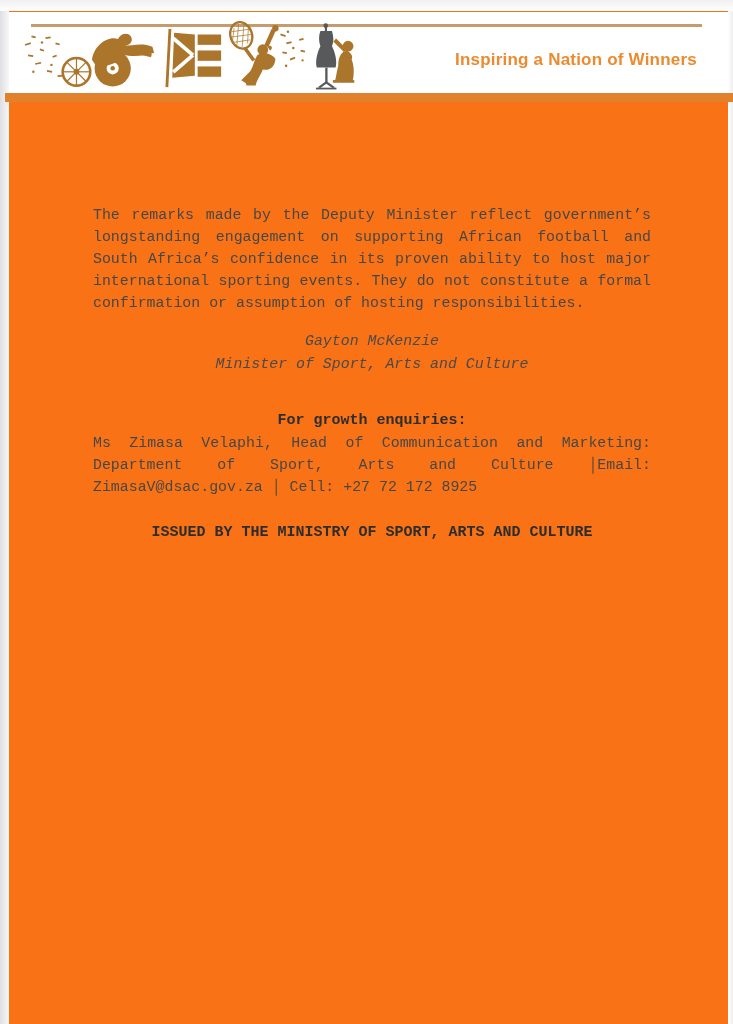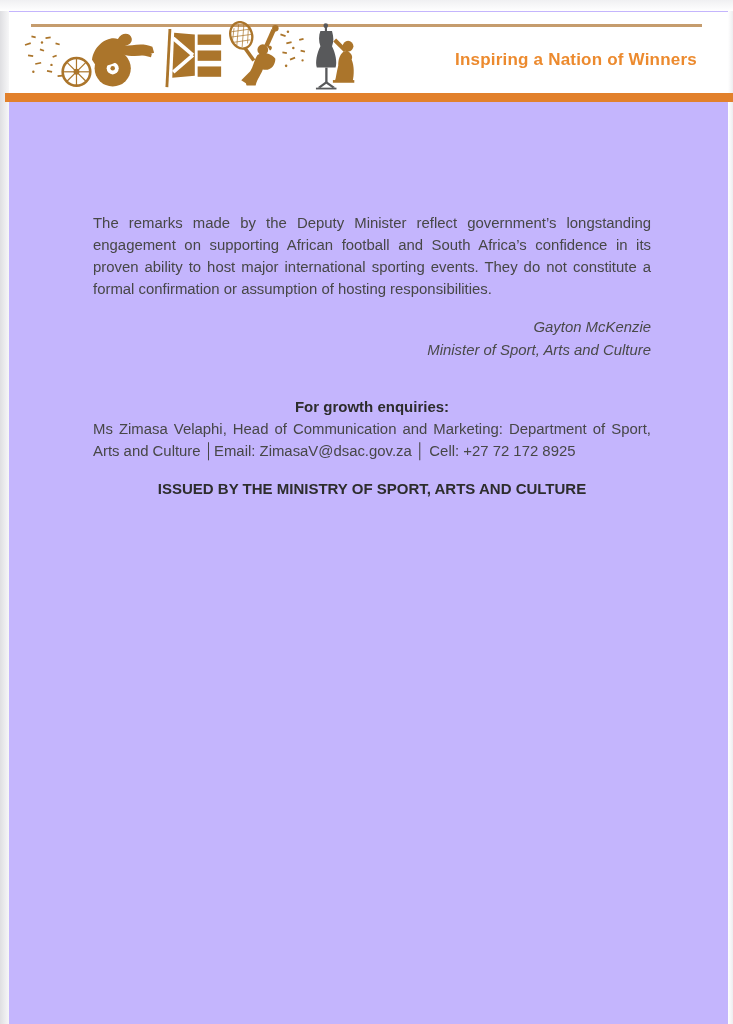--- a/index.html
+++ b/index.html
@@ -1,18 +1,18 @@
 <!DOCTYPE html>
 <html><head>
 <meta charset="utf-8">
 <style>
   html,body{margin:0;padding:0;background:#e9eaec;}
   .canvas{
     position:relative;width:733px;height:1024px;margin:0 auto;
-    background:#c4b5fd;overflow:hidden;
+    background:#f97316;overflow:hidden;
     font-family:"Liberation Sans","DejaVu Sans",sans-serif;
   }
   .edge-left{position:absolute;left:0;top:0;width:9px;height:100%;
     background:linear-gradient(to right,#dfdfe2,#f7f7f8);}
   .edge-right{position:absolute;right:0;top:0;width:5px;height:100%;
     background:linear-gradient(to left,#ededef,#ffffff);}
   .edge-top{position:absolute;left:0;top:0;width:100%;height:11px;
     background:linear-gradient(to bottom,#f0f0f2,#ffffff);}
 
   
@@ -21,32 +21,32 @@
   .banner-bar{position:absolute;left:-4px;right:-5px;bottom:0;height:9px;background:#e2812c;}
   .icons{position:absolute;left:14px;bottom:11px;height:70px;display:flex;align-items:flex-end;}
   .icons svg{display:block;}
   .tagline{
     position:absolute;top:38px;right:26px;width:252px;text-align:center;
     font-size:17px;font-weight:bold;color:#ec8a2e;letter-spacing:.2px;white-space:nowrap;
   }
 
   
   .content{
-    position:absolute;left:93px;top:212px;width:558px;
-    font-size:14.9px;line-height:22px;color:#474747;text-align:justify;
+    position:absolute;left:93px;top:204px;width:558px;
+    font-size:14.9px;line-height:22px;color:#474747;text-align:justify;font-family:Liberation Mono, monospace;
   }
   .content p{margin:0 0 16px;}
-  .signature{font-style:italic;line-height:23px;margin-top:4px;text-align:right;color:#4a4a4a;}
+  .signature{font-style:italic;line-height:23px;margin-top:4px;text-align:center;color:#4a4a4a;}
   .media-heading{
     margin-top:34px;text-align:center;font-weight:bold;font-size:15px;color:#2d2d2d;line-height:22px;
   }
   .contact{margin:0 0 14px;}
   .contact:first-of-type{margin-top:0;}
   .issued{
-    margin-top:16px;text-align:center;font-weight:bold;font-size:15px;color:#2d2d2d;line-height:22px;
+    margin-top:24px;text-align:center;font-weight:bold;font-size:15px;color:#2d2d2d;line-height:22px;
   }
 </style>
 </head>
 <body>
 
 <div class="canvas">
   <div class="edge-left"></div>
   <div class="edge-right"></div>
   <div class="edge-top"></div>
 

